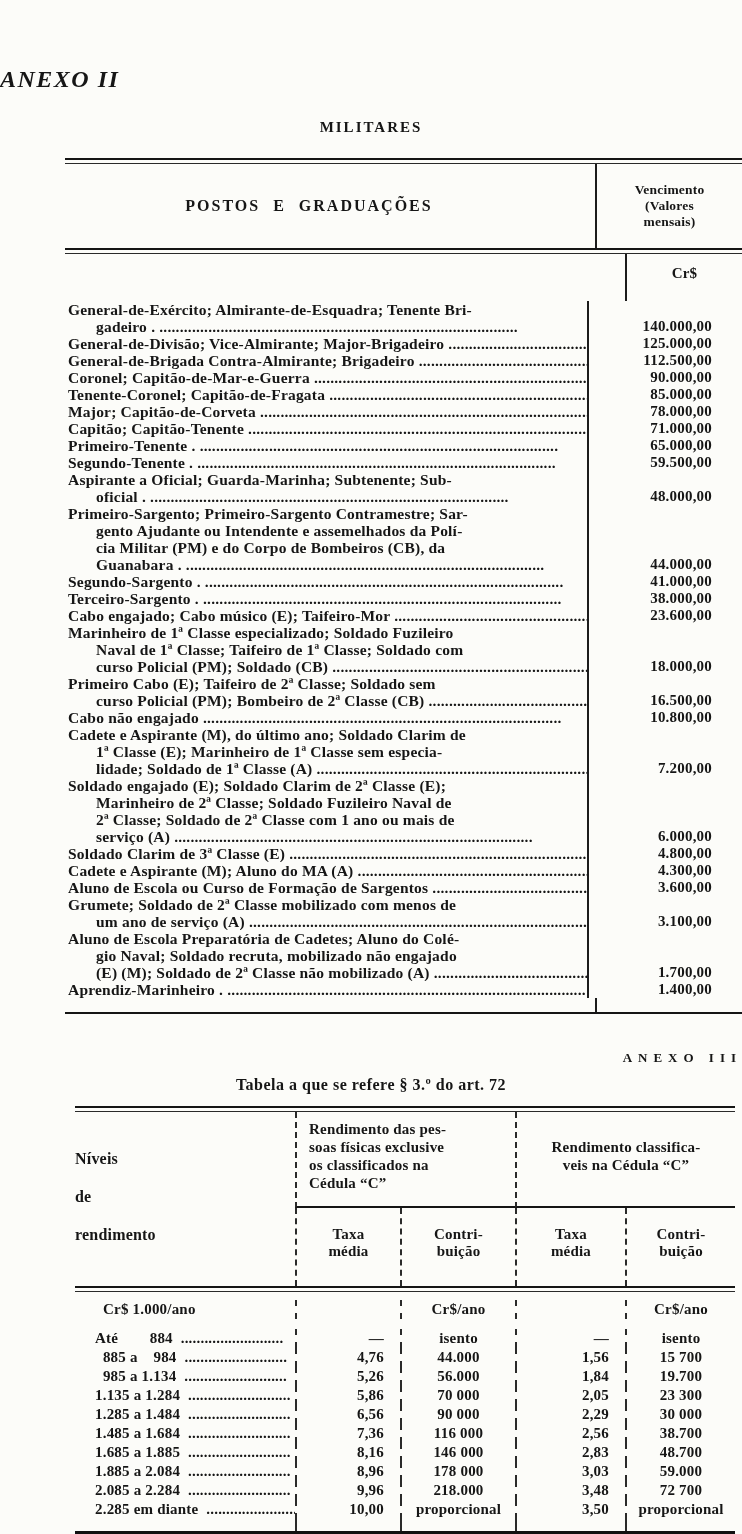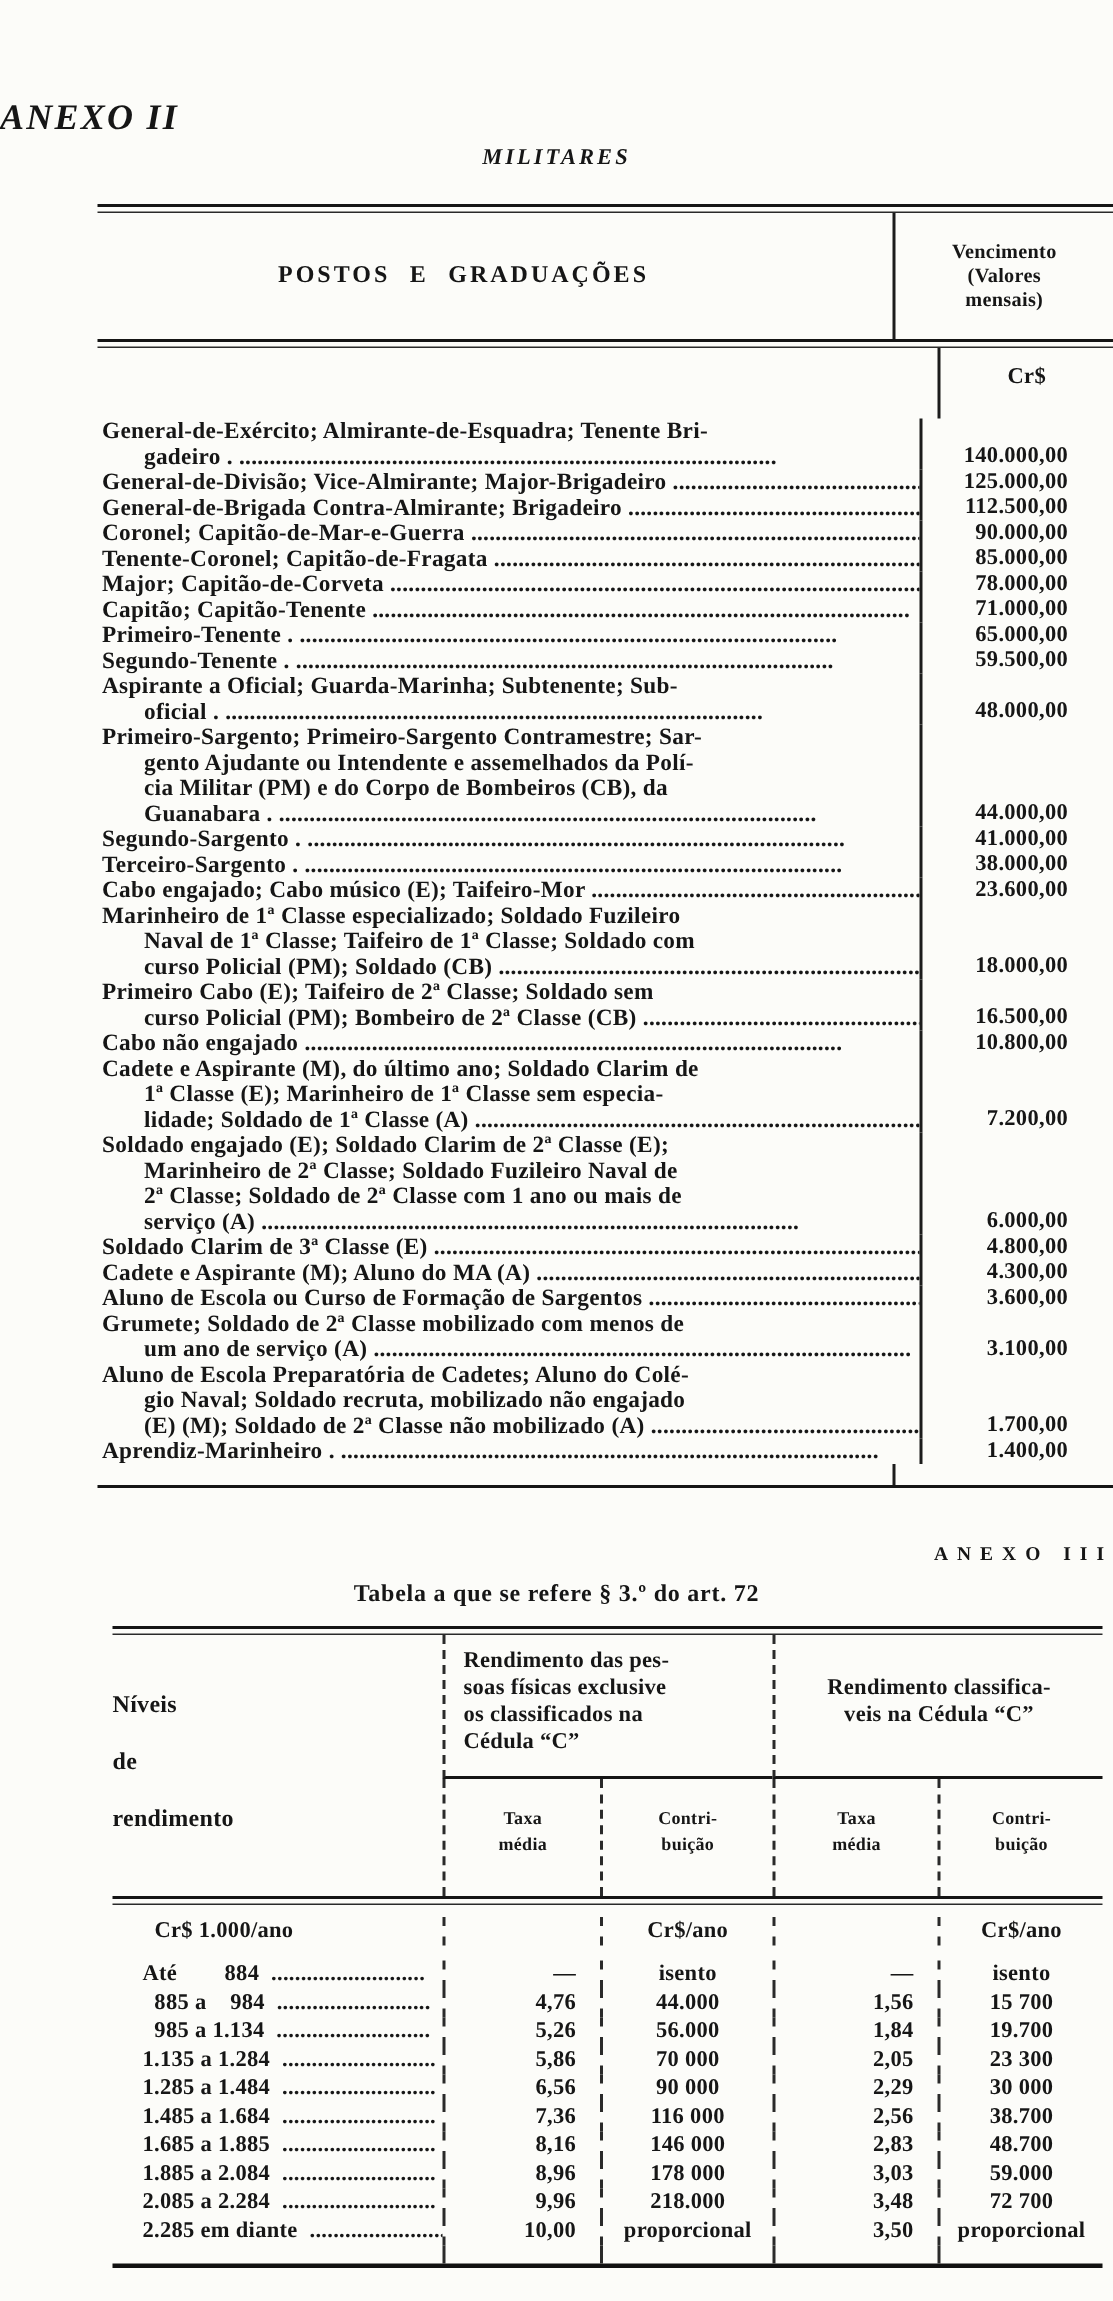--- a/index.html
+++ b/index.html
@@ -4,21 +4,21 @@
 <style>
   html,body{margin:0;padding:0;background:#e8e8e6;}
   .page{
     position:relative;width:742px;height:1534px;margin:0;
     background:#fcfcf9;color:#161616;overflow:hidden;
     font-family:"Liberation Serif","DejaVu Serif",serif;
     font-weight:700;letter-spacing:.2px;
   }
   
   .h1{margin-top:66px;text-align:left;font-style:italic;font-size:24px;letter-spacing:1.5px;}
-  .h2{margin-top:4px;text-align:center;font-size:15px;letter-spacing:2px;font-style:italic;}
+  .h2{margin-top:26px;text-align:center;font-size:15px;letter-spacing:2px;}
   .h3{margin-top:34px;text-align:right;font-size:13px;letter-spacing:6px;}
   .h4{margin-top:10px;text-align:center;font-size:16px;letter-spacing:.5px;}
   
   .dbl{border-top:2px solid #151515;border-bottom:1px solid #2a2a2a;height:3px;}
   .sgl{border-top:2px solid #151515;height:2px;}
   .sgl.thick{border-top:3px solid #111;}
   
   .a2{margin:22px 0 0 65px;width:677px;}
   .a2head{display:flex;min-height:84px;align-items:stretch;}
   .a2head .left{flex:1;display:flex;align-items:center;justify-content:center;
@@ -27,41 +27,41 @@
     display:flex;align-items:center;justify-content:center;text-align:center;
     font-size:13.5px;line-height:16px;white-space:pre-line;margin-left:42px;}
   .a2sub{display:flex;}
   .a2sub .sp{flex:1;}
   .a2sub .cur{width:117px;box-sizing:border-box;border-left:2px solid #1c1c1c;
     text-align:center;padding:11px 0 19px;font-size:15px;}
   .a2row{display:flex;align-items:stretch;}
   .a2rank{flex:1;overflow:hidden;padding-left:3px;}
   .a2line{white-space:nowrap;font-size:15.5px;line-height:17px;}
   .a2line.cont{padding-left:28px;}
-  .a2val{width:129px;box-sizing:border-box;border-left:2px solid #1c1c1c;
+  .a2val{width:155px;box-sizing:border-box;border-left:2px solid #1c1c1c;
     display:flex;align-items:flex-end;justify-content:flex-end;
     padding-right:30px;font-size:15px;line-height:17px;}
   .a2fill{display:flex;height:14px;}
   .a2fill .sp{flex:1;}
   .a2fill .vf{width:147px;box-sizing:border-box;border-left:2px solid #1c1c1c;}
   
   .t3{margin:12px 0 0 75px;width:660px;}
   .t3head{display:grid;grid-template-columns:220px 105px 115px 110px 110px;
     grid-template-rows:96px 78px;}
   .t3head .niv{grid-row:1/3;grid-column:1;text-align:left;font-size:16px;}
   .t3head .niv div{margin-top:20px;}
   .t3head .niv div:first-child{margin-top:38px;}
   .t3head .g1{grid-row:1;grid-column:2/4;border-left:2px dashed #2a2a2a;
     border-bottom:2px solid #151515;font-size:15px;line-height:18px;
     white-space:pre-line;padding:8px 0 0 12px;}
   .t3head .g2{grid-row:1;grid-column:4/6;border-left:2px dashed #2a2a2a;
     border-bottom:2px solid #151515;font-size:15px;line-height:18px;
     white-space:pre-line;text-align:center;padding-top:26px;}
   .t3head .s{grid-row:2;border-left:2px dashed #2a2a2a;text-align:center;
-    font-size:12px;line-height:17px;white-space:pre-line;padding-top:18px;}
+    font-size:15px;line-height:17px;white-space:pre-line;padding-top:18px;}
   .t3head .s1{grid-column:2;}
   .t3head .s2{grid-column:3;}
   .t3head .s3{grid-column:4;}
   .t3head .s4{grid-column:5;}
   .t3grid{display:grid;grid-template-columns:220px 105px 115px 110px 110px;}
   .t3grid > div:not(:first-child){border-left:2px dashed #2a2a2a;}
   .t3grid .c{font-size:15px;line-height:19px;box-sizing:border-box;}
   .t3grid .c:first-child{overflow:hidden;white-space:pre;padding-left:20px;}
   .t3units{padding:8px 0 10px;}
   .t3units .c:first-child{padding-left:28px;}

